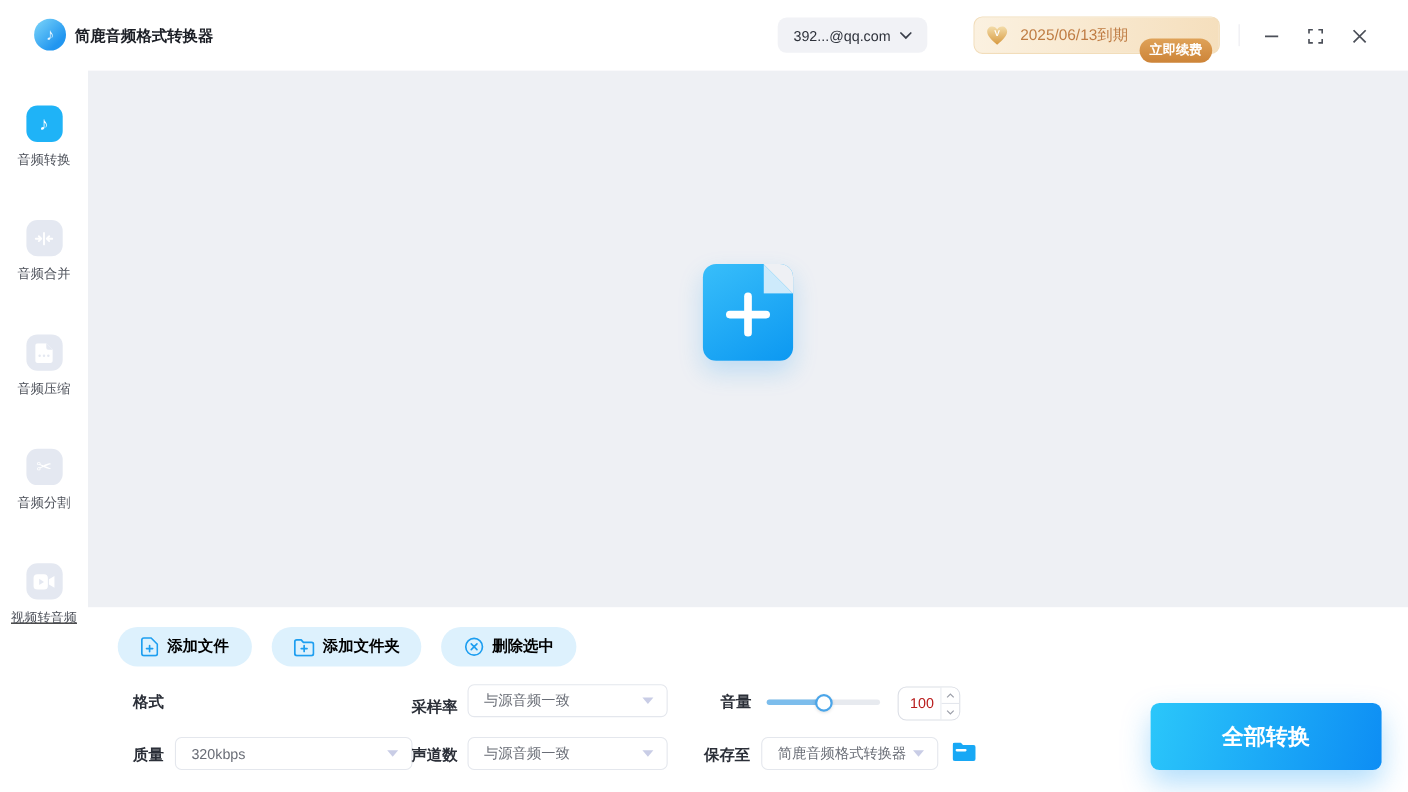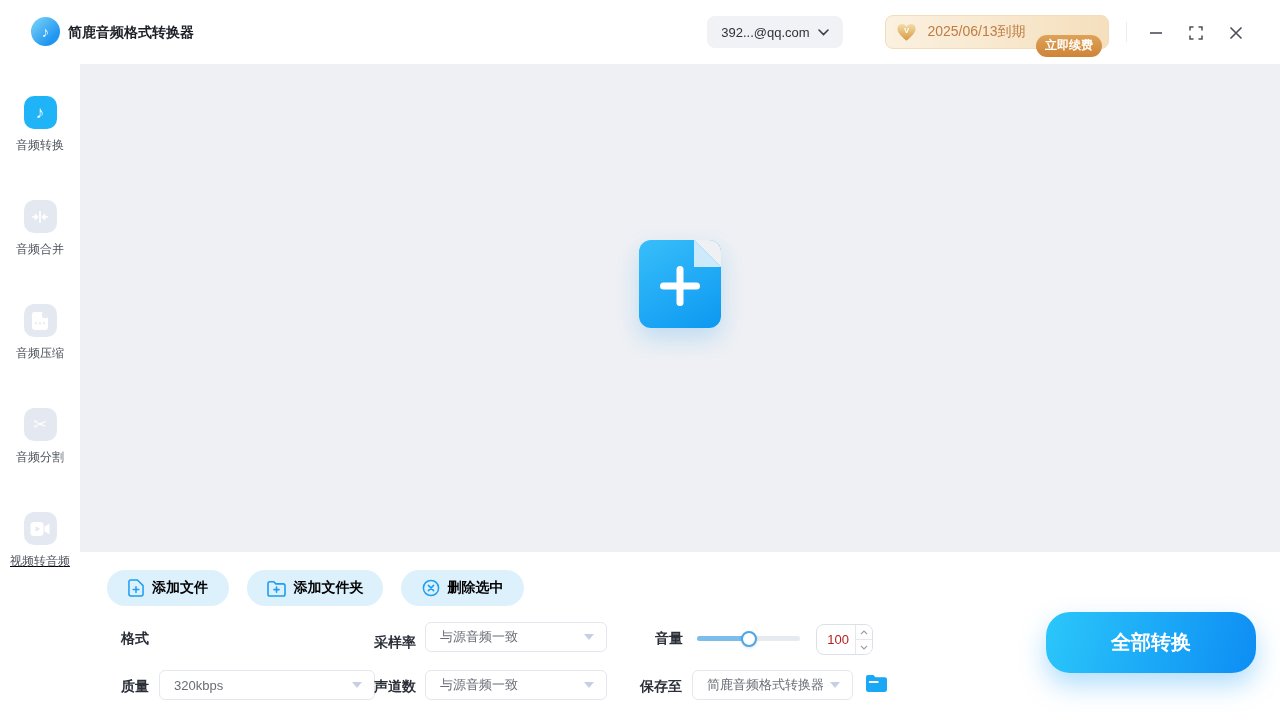--- a/index.html
+++ b/index.html
@@ -89,22 +89,22 @@
   .spin-val { flex:1; display:flex; align-items:center; justify-content:flex-end; padding-right:6px;
               font-size:13px; color:#b91c1c; }
   .spin-arrows { width:17px; border-left:1px solid #e4e7ed; display:flex; flex-direction:column; }
   .spin-btn { flex:1; display:flex; align-items:center; justify-content:center; cursor:pointer;
               background:#fff; border:none; padding:0; }
   .spin-btn.up { border-bottom:1px solid #e4e7ed; }
 
   .folder-btn { position:absolute; left:865px; top:675px; width:22px; height:18px; border:none;
                 background:transparent; cursor:pointer; padding:0; }
 
-  .convert-btn { position:absolute; left:1046px; top:612px; width:210px; height:61px; border:none;
-                 border-radius:24px; background:linear-gradient(105deg,#2bc7fa 0%,#0d8df4 100%);
+  .convert-btn { position:absolute; left:1046px; top:639px; width:210px; height:61px; border:none;
+                 border-radius:8px; background:linear-gradient(105deg,#2bc7fa 0%,#0d8df4 100%);
                  color:#fff; font-size:20px; font-weight:bold; font-family:inherit; cursor:pointer;
                  box-shadow:0 12px 26px rgba(35,160,246,.35); }
 </style>
 </head>
 <body>
 
 <div id="app">
 
   <div class="topbar">
     <div class="logo">♪</div>

